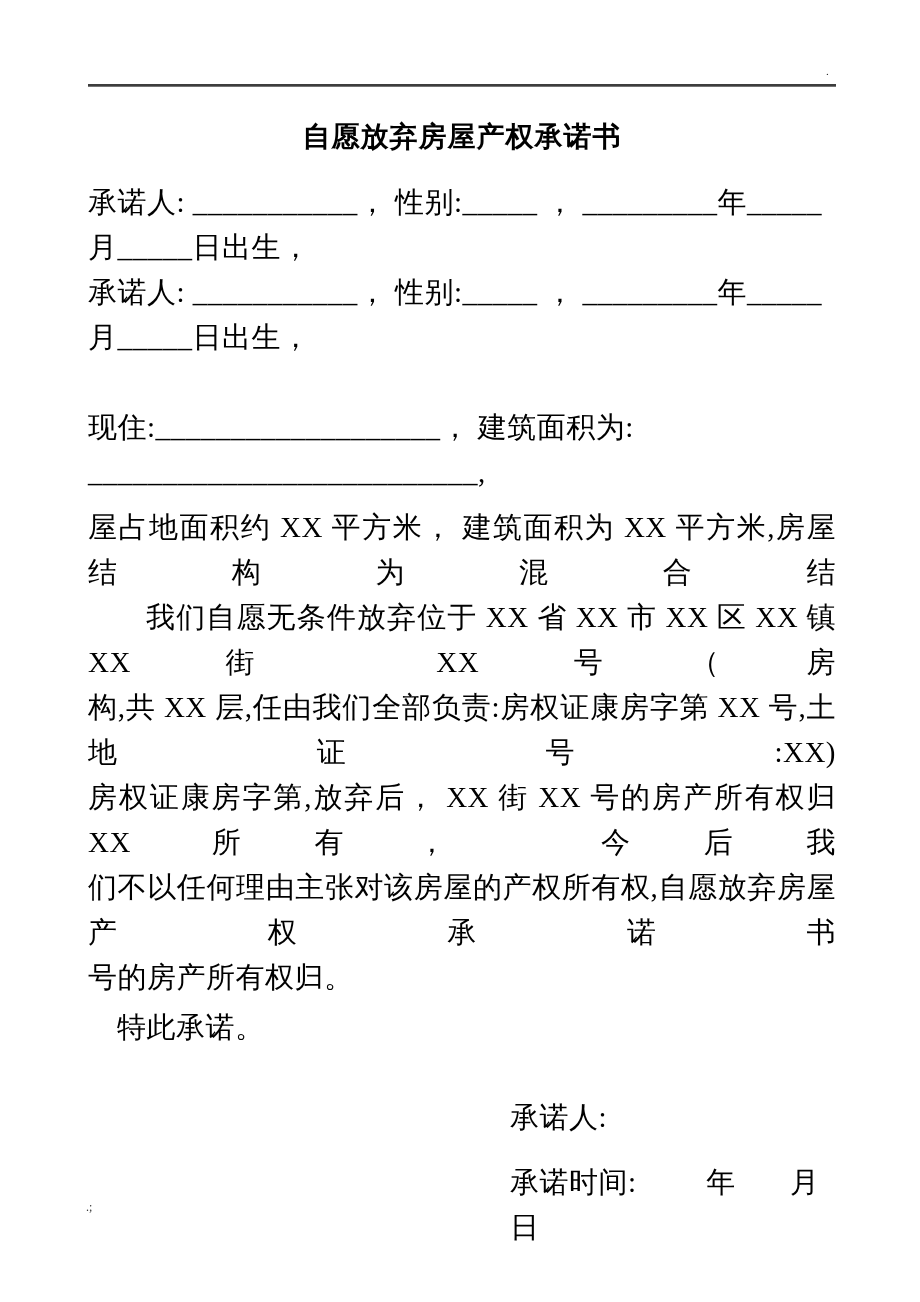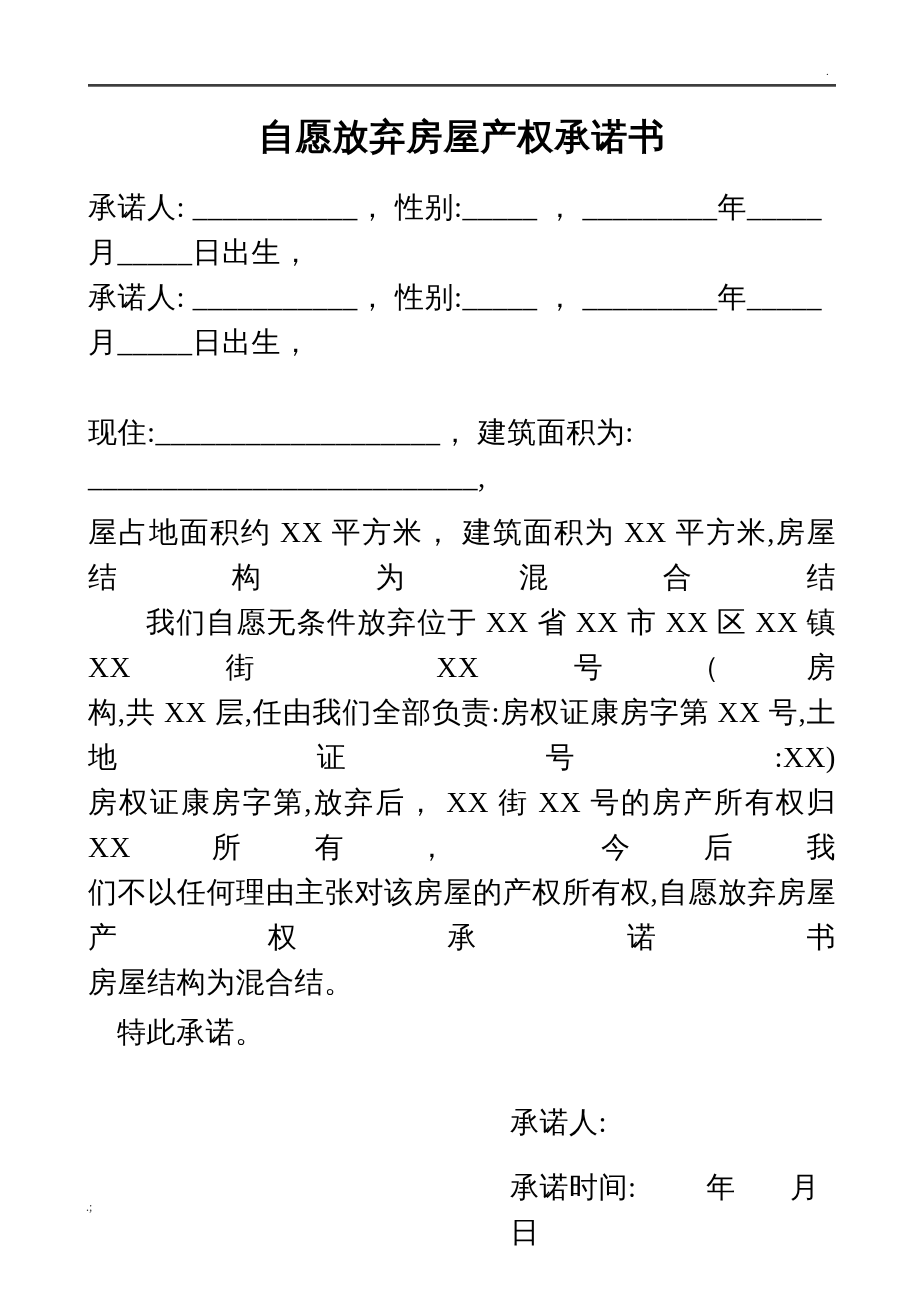--- a/index.html
+++ b/index.html
@@ -24,21 +24,21 @@
   }
   .corner-mark {
     position: absolute;
     left: 826px; top: 66px;
     font-size: 11px; color: #222;
     line-height: 11px;
   }
   .doc-title {
     margin-top: 26px;
     text-align: center;
-    font-size: 36px;
+    font-size: 28px;
     font-weight: 700;
     line-height: 48px;
     letter-spacing: 1px;
     white-space: pre-wrap;
   }
   .line {
     font-size: 29px;
     line-height: 45px;
     white-space: pre-wrap;
     letter-spacing: 0.5px;
@@ -82,21 +82,21 @@
     <div class="line identity-2">承诺人: ___________， 性别:_____ ， _________年_____月_____日出生，</div>
 
     <div class="line residence-2">现住:___________________， 建筑面积为: __________________________,</div>
 
     <div class="body-paragraph">
       <div class="line j">屋占地面积约 XX 平方米， 建筑面积为 XX 平方米,房屋结构为混合结</div>
       <div class="line j first-indent">我们自愿无条件放弃位于 XX 省 XX 市 XX 区 XX 镇 XX 街 XX 号（房</div>
       <div class="line j">构,共 XX 层,任由我们全部负责:房权证康房字第 XX 号,土地证号:XX)</div>
       <div class="line j">房权证康房字第,放弃后， XX 街 XX 号的房产所有权归 XX 所有， 今后我</div>
       <div class="line j">们不以任何理由主张对该房屋的产权所有权,自愿放弃房屋产权承诺书</div>
-      <div class="line">房屋结构为混合结。</div>
+      <div class="line">号的房产所有权归。</div>
     </div>
 
     <div class="line closing-line">特此承诺。</div>
 
     <div class="line sig-name">承诺人:</div>
 
     <div class="line sig-date">承诺时间:         年       月       日</div>
 
   </div>
 

